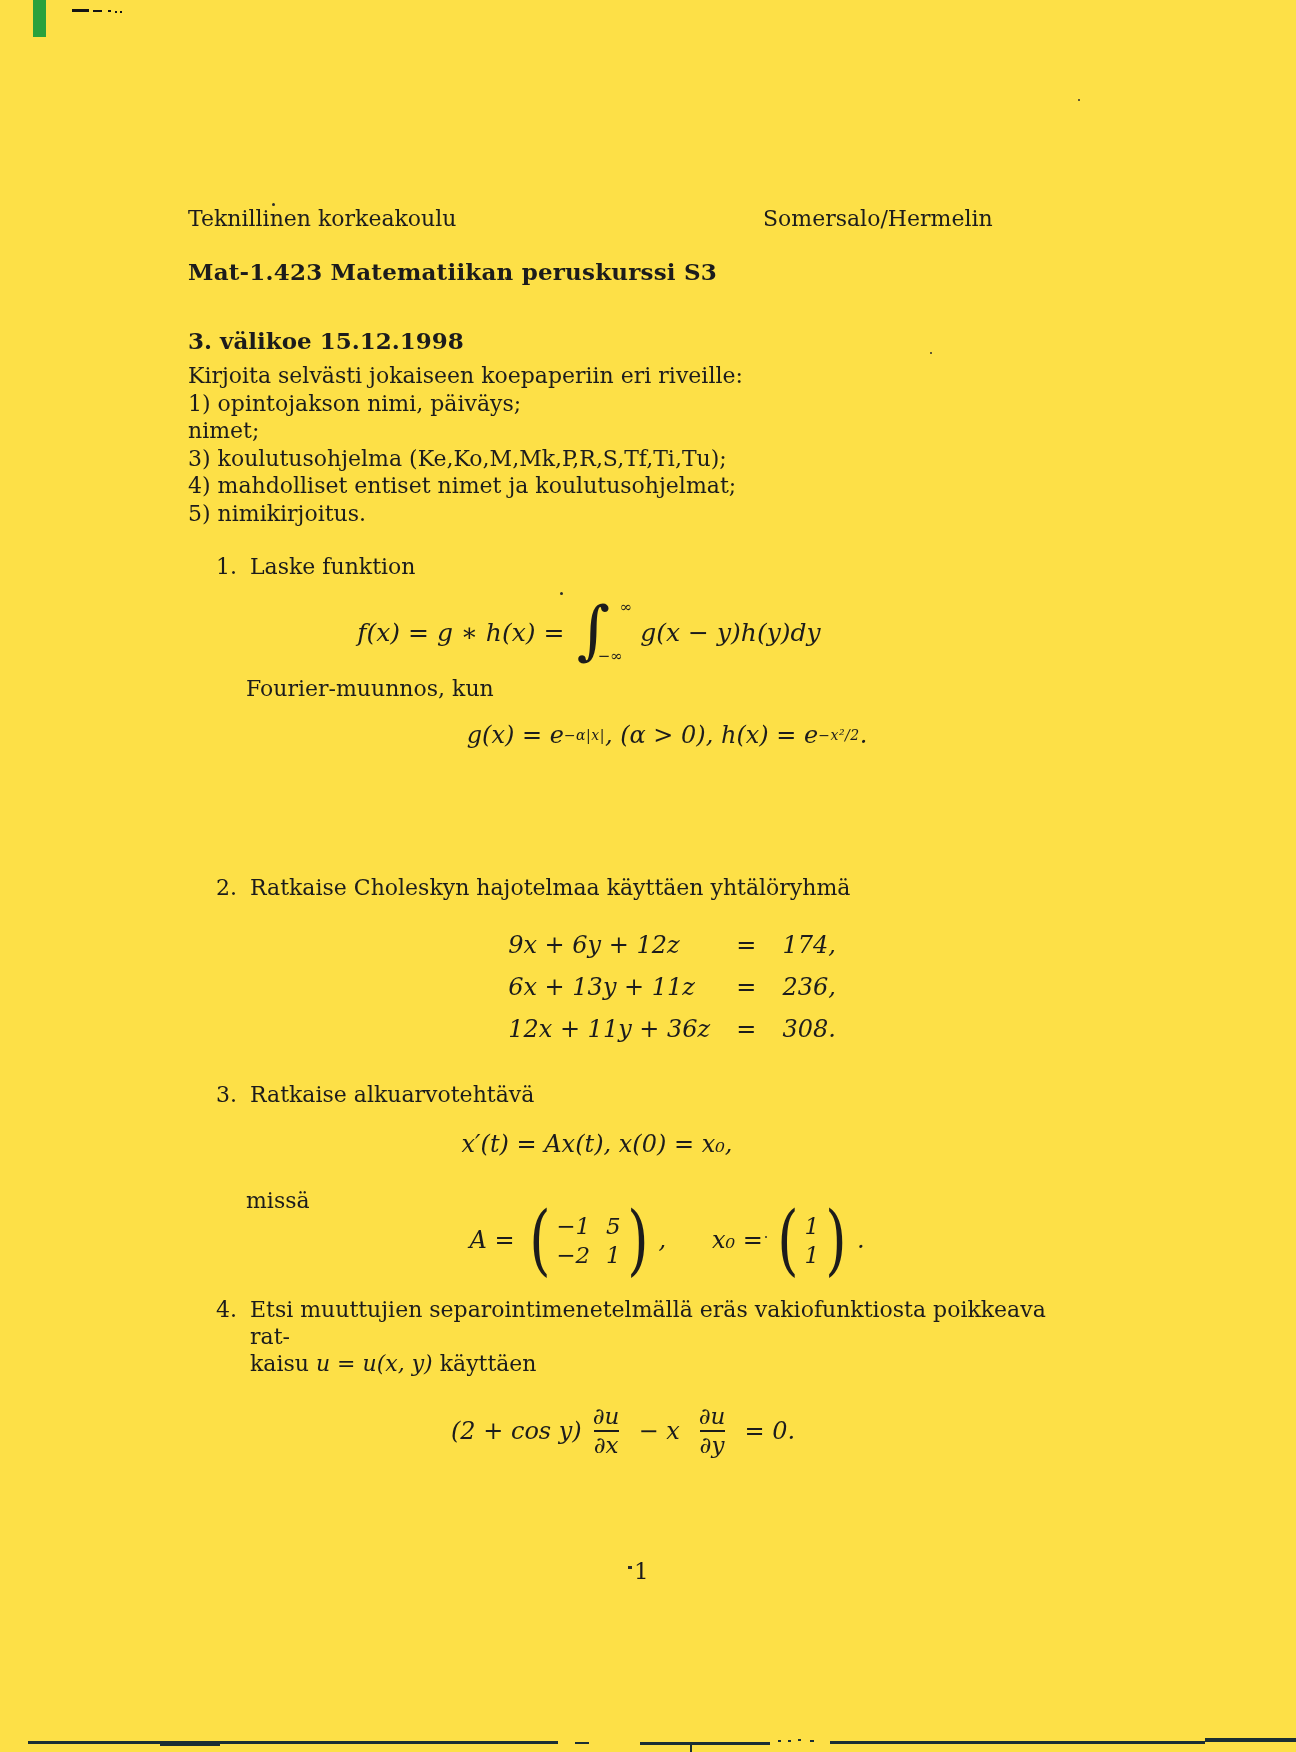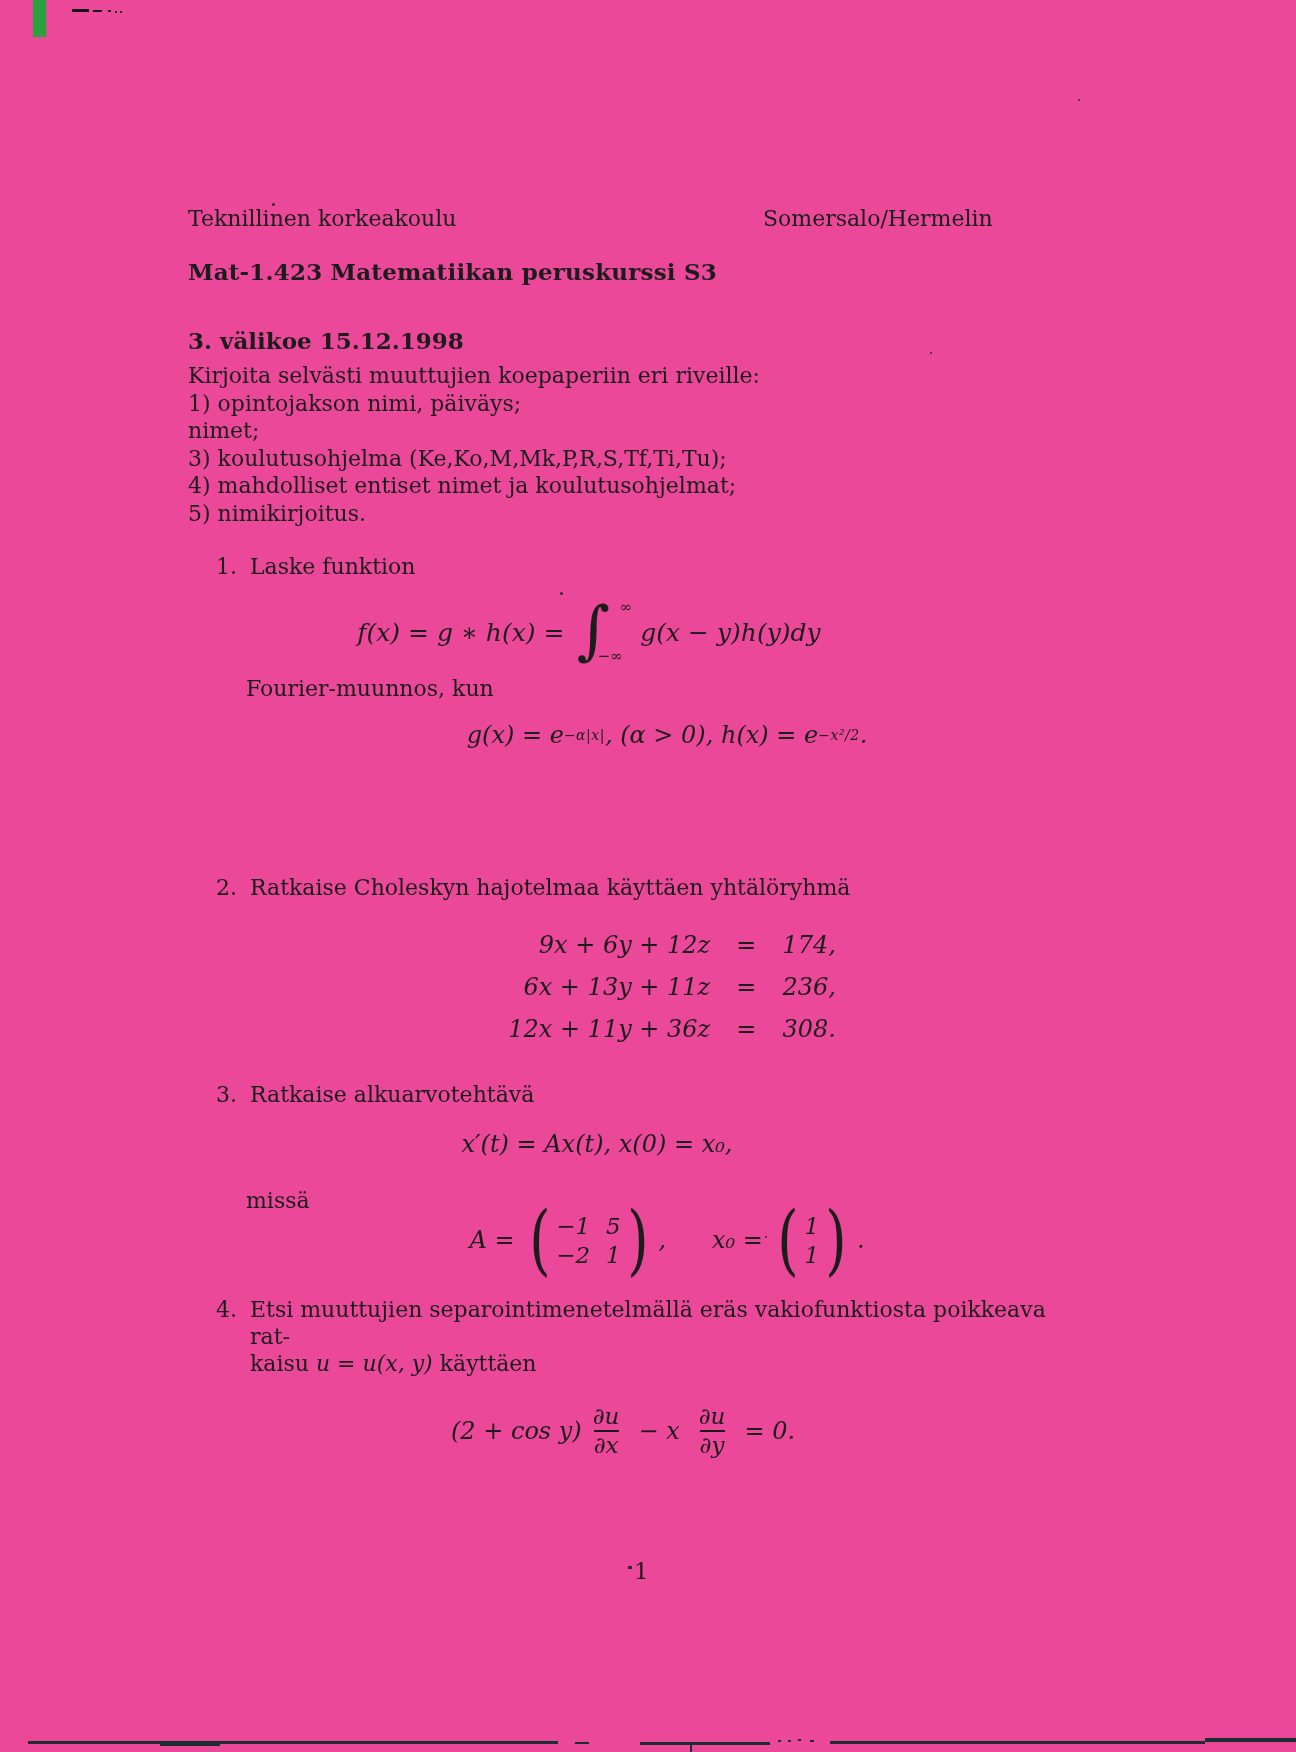--- a/index.html
+++ b/index.html
@@ -1,19 +1,19 @@
 <!DOCTYPE html>
 <html><head>
 <meta charset="utf-8">
 <style>
   html,body{margin:0;padding:0;background:#ffffff;}
   #page{
     position:relative;
     width:1296px;height:1752px;
-    background:#ec4899;
+    background:#fde047;
     overflow:hidden;
     font-family:"DejaVu Serif", serif;
     color:#1c1c1c;
   }
   .content{padding:0 230px 0 188px;}
   
   .header{position:relative;margin-top:206px;height:28px;font-size:22px;}
   .header-right{position:absolute;left:575px;top:0;}
   .course-title{margin-top:24px;font-size:23px;font-weight:bold;letter-spacing:.2px;}
   .exam-title{margin-top:42px;font-size:23px;font-weight:bold;}
@@ -30,21 +30,21 @@
   .f2{margin-top:16px;height:36px;transform:translateX(40px);font-size:24px;}
   sup.s{font-size:14px;font-style:italic;vertical-align:10px;letter-spacing:.5px;}
   .integral{display:inline-flex;align-items:stretch;height:66px;margin:0 8px 0 12px;}
   .int-sign{font-size:64px;line-height:62px;font-style:normal;font-weight:300;}
   .lims{display:flex;flex-direction:column;justify-content:space-between;font-size:15px;font-style:normal;line-height:15px;padding:1px 0;}
   .lims .up{margin-left:10px;}
   .lims .lo{margin-left:-12px;}
   
   .eqs{margin-top:30px;display:flex;justify-content:center;transform:translateX(45px);}
   .eq-grid{display:grid;grid-template-columns:auto auto auto;row-gap:14px;font-size:24px;font-style:italic;}
-  .eq-grid .lhs{text-align:right;}
+  .eq-grid .lhs{}
   .eq-grid .rel{padding:0 26px;font-style:normal;}
   
   .mats{margin-top:-16px;display:flex;align-items:center;justify-content:center;font-size:24px;font-style:italic;transform:translateX(40px);height:86px;}
   .paren{font-size:76px;line-height:64px;font-weight:200;font-style:normal;transform:scaleX(.72);display:inline-block;}
   .mgrid{display:inline-grid;row-gap:3px;text-align:center;margin:0 2px;font-size:23px;}
   .m2{grid-template-columns:auto auto;column-gap:16px;}
   .m1{grid-template-columns:auto;}
   .mlabel{margin-right:10px;}
   .mafter{margin-left:6px;}
   .mgap{width:46px;}
@@ -85,21 +85,21 @@
   <div class="content">
 
     <div class="header">
       <span>Teknillinen korkeakoulu</span>
       <span class="header-right">Somersalo/Hermelin</span>
     </div>
     <div class="course-title">Mat-1.423 Matematiikan peruskurssi S3</div>
 
     <div class="exam-title">3. välikoe 15.12.1998</div>
     <div class="para">
-      <div>Kirjoita selvästi muuttujien koepaperiin eri riveille:</div>
+      <div>Kirjoita selvästi jokaiseen koepaperiin eri riveille:</div>
       <div>1) opintojakson nimi, päiväys;</div>
       <div>nimet;</div>
       <div>3) koulutusohjelma (Ke,Ko,M,Mk,P,R,S,Tf,Ti,Tu);</div>
       <div>4) mahdolliset entiset nimet ja koulutusohjelmat;</div>
       <div>5) nimikirjoitus.</div>
     </div>
 
     <div class="problem" style="margin-top:26px;">
       <span class="pnum">1.</span>
       <span class="ptext">Laske funktion</span>

